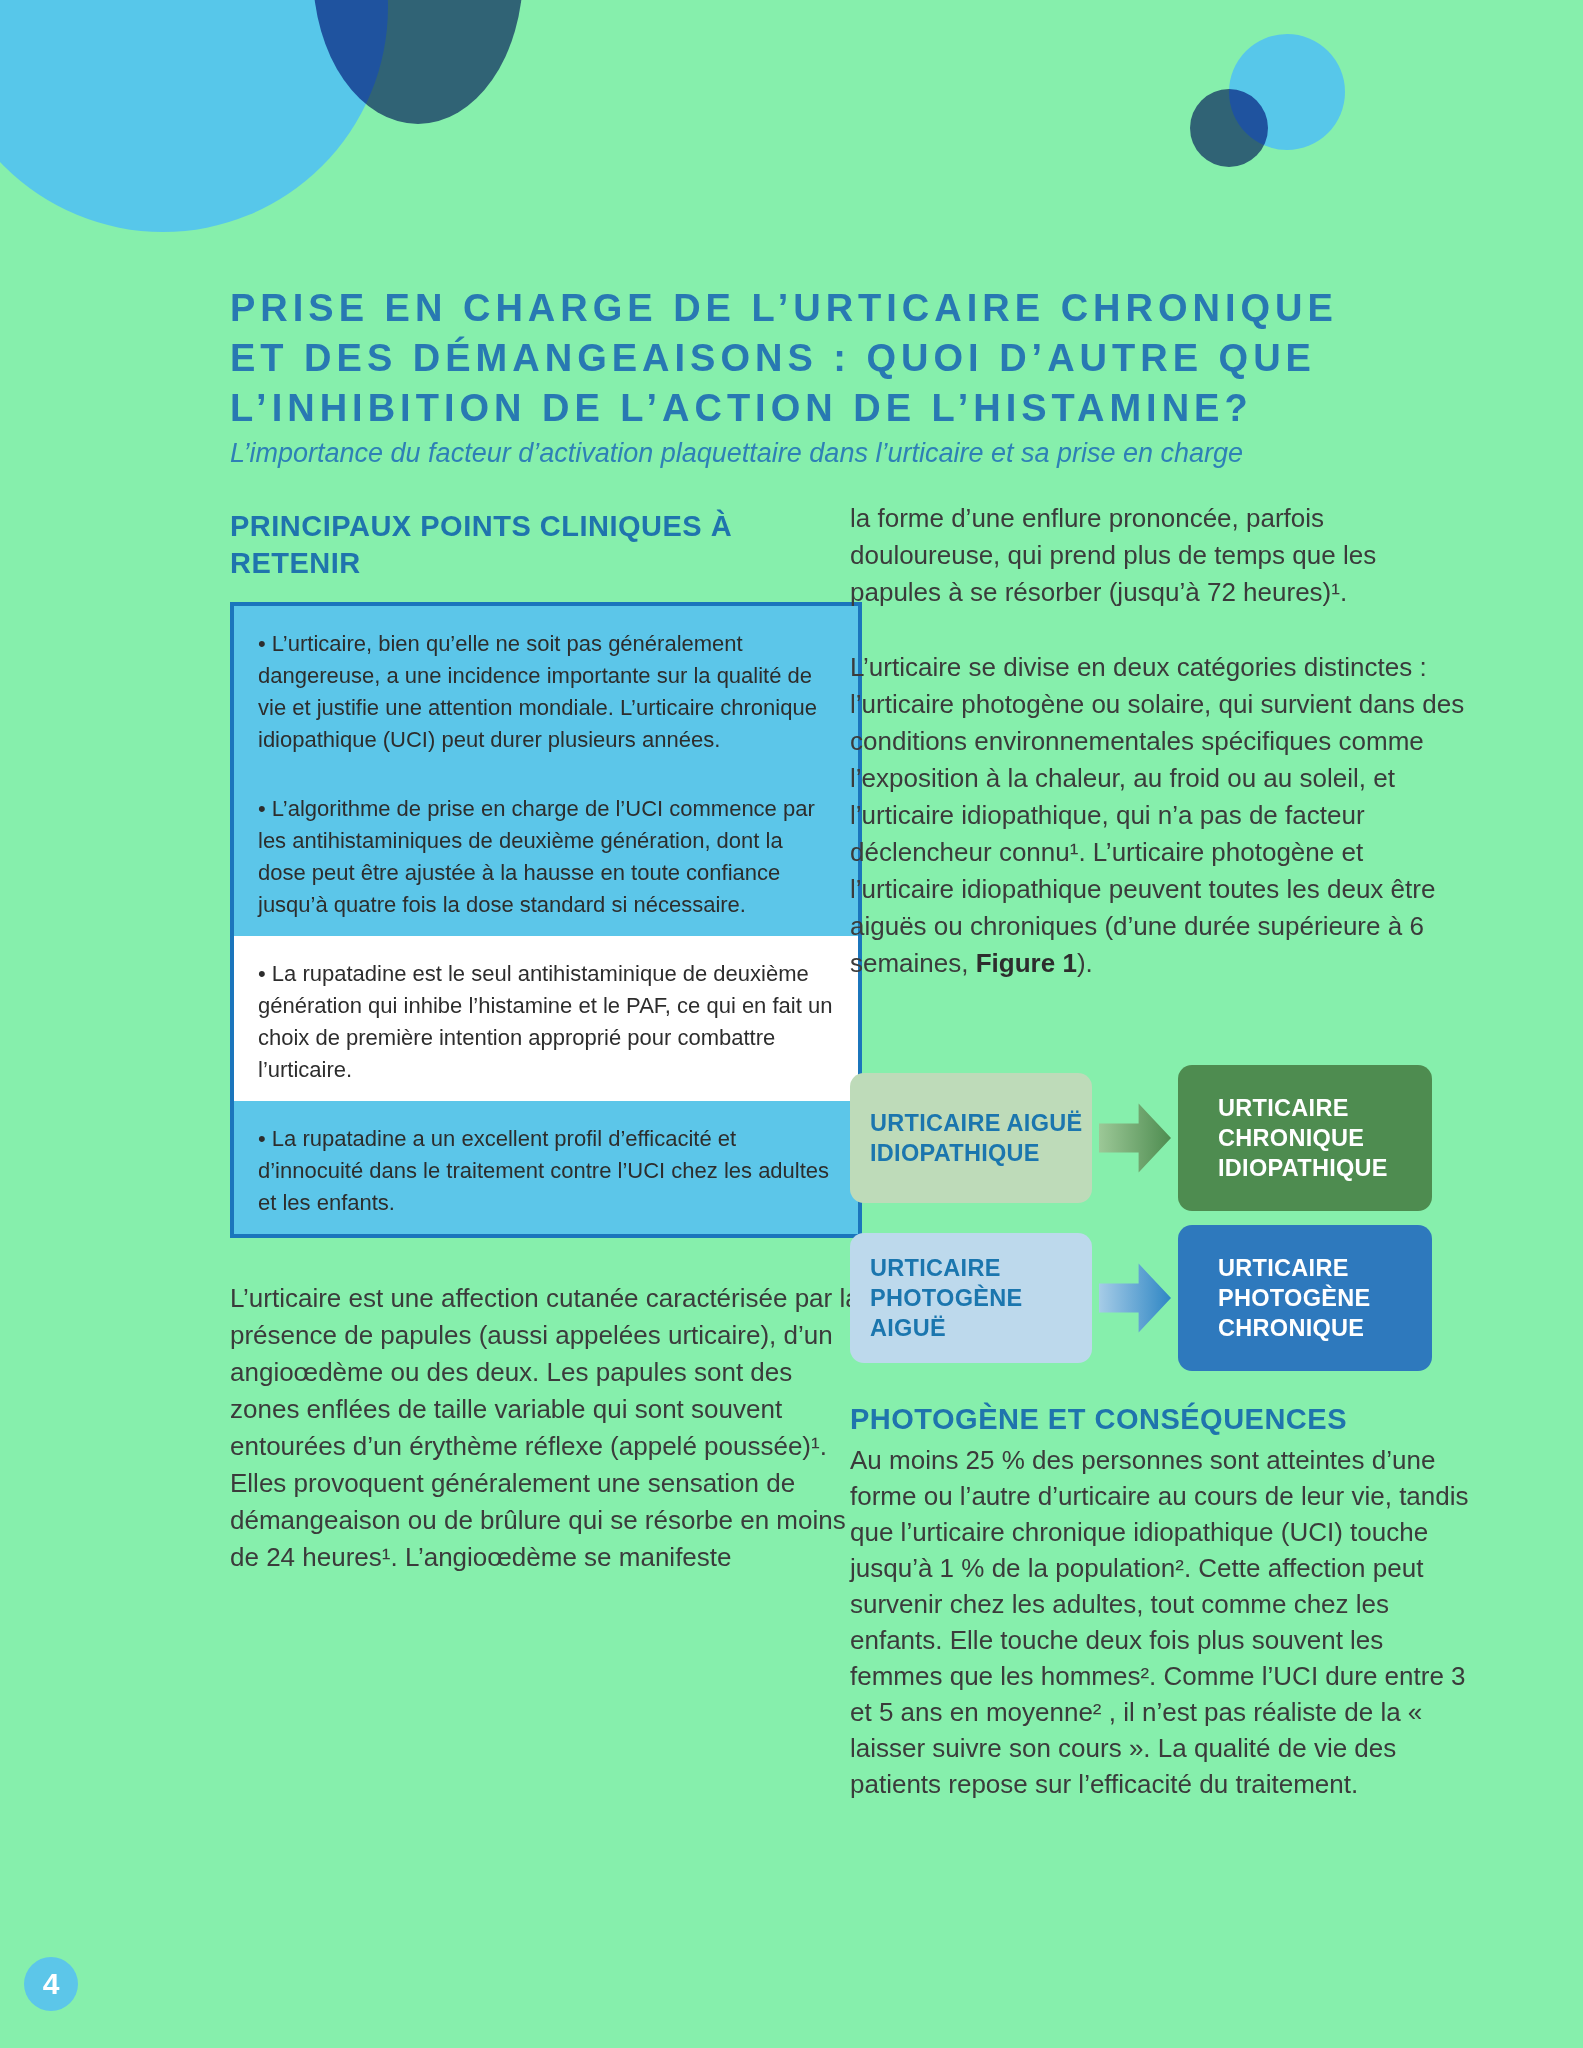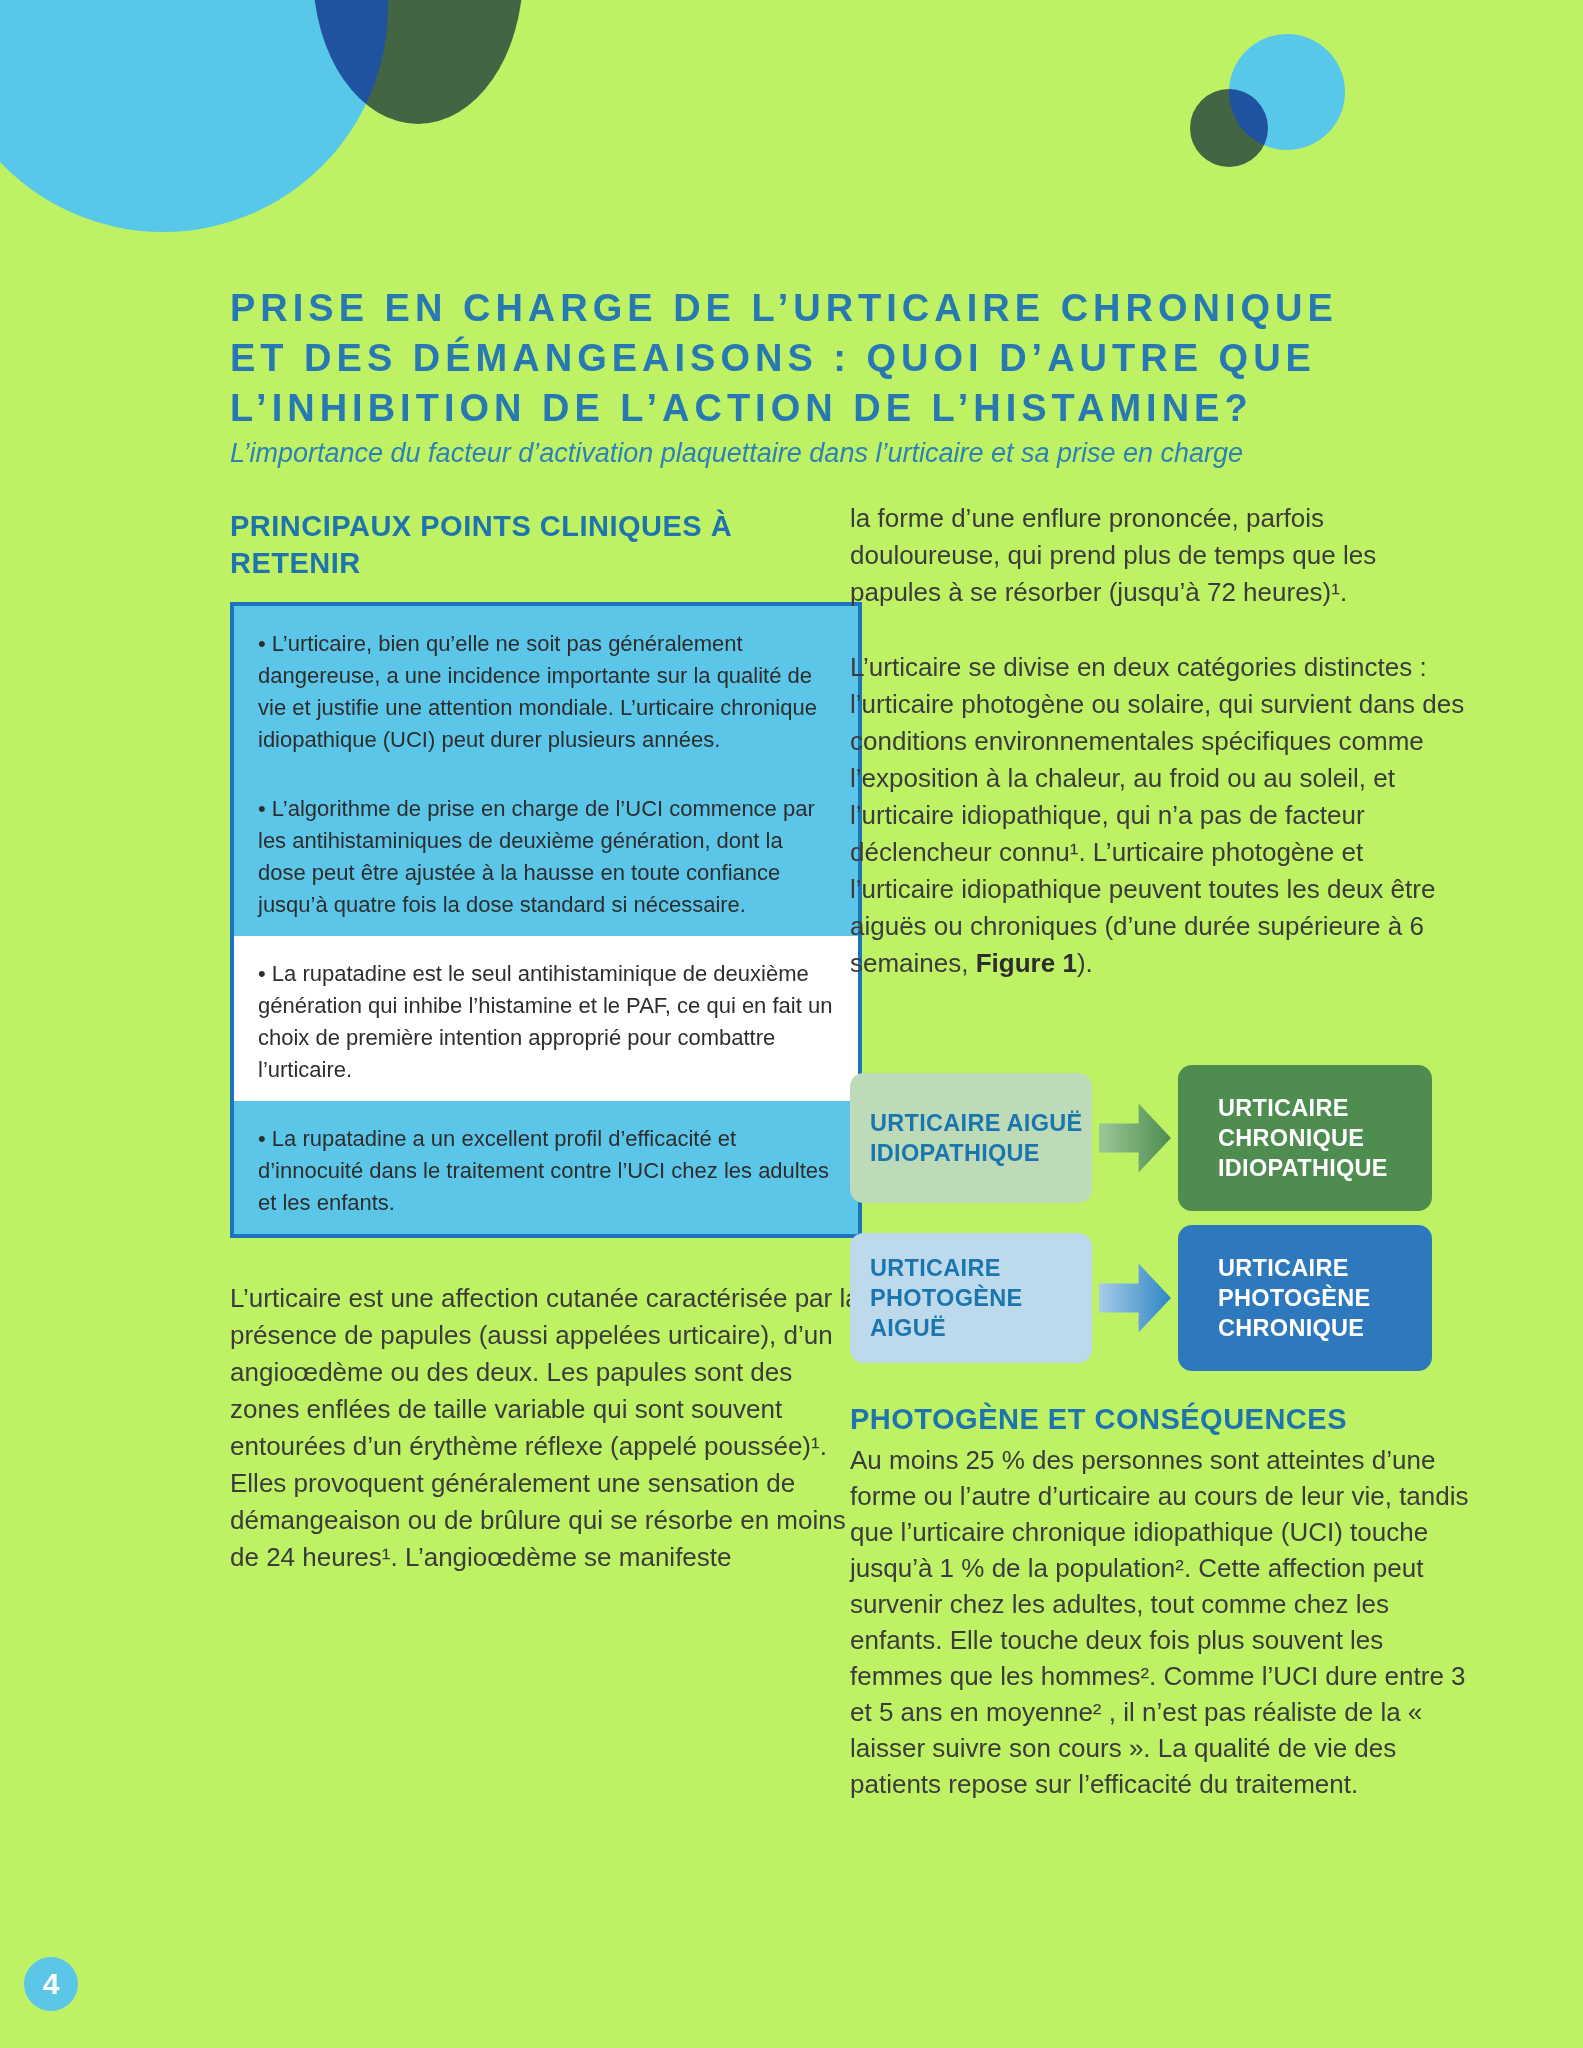--- a/index.html
+++ b/index.html
@@ -1,21 +1,21 @@
 <!DOCTYPE html>
 <html><head>
 <meta charset="utf-8">
 <style>
   * { margin:0; padding:0; box-sizing:border-box; }
   html,body { background:#e8e8e8; }
   .page {
     position:relative;
     width:1583px; height:2048px;
     margin:0 auto;
-    background:#bef264;
+    background:#86efac;
     overflow:hidden;
     font-family:"Liberation Sans", sans-serif;
   }
   
   .circle { position:absolute; border-radius:50%; }
   .c-tl-blue   { left:-62px;  top:-218px; width:450px; height:450px; background:#57C7EA; }
   .c-tl-purple { left:313px;  top:-178px; width:210px; height:302px; background:#5A6AAD; mix-blend-mode:multiply; }
   .c-tr-blue   { left:1229px; top:34px;   width:116px; height:116px; background:#57C7EA; }
   .c-tr-purple { left:1190px; top:89px;   width:78px;  height:78px;  background:#5A6AAD; mix-blend-mode:multiply; }
 

